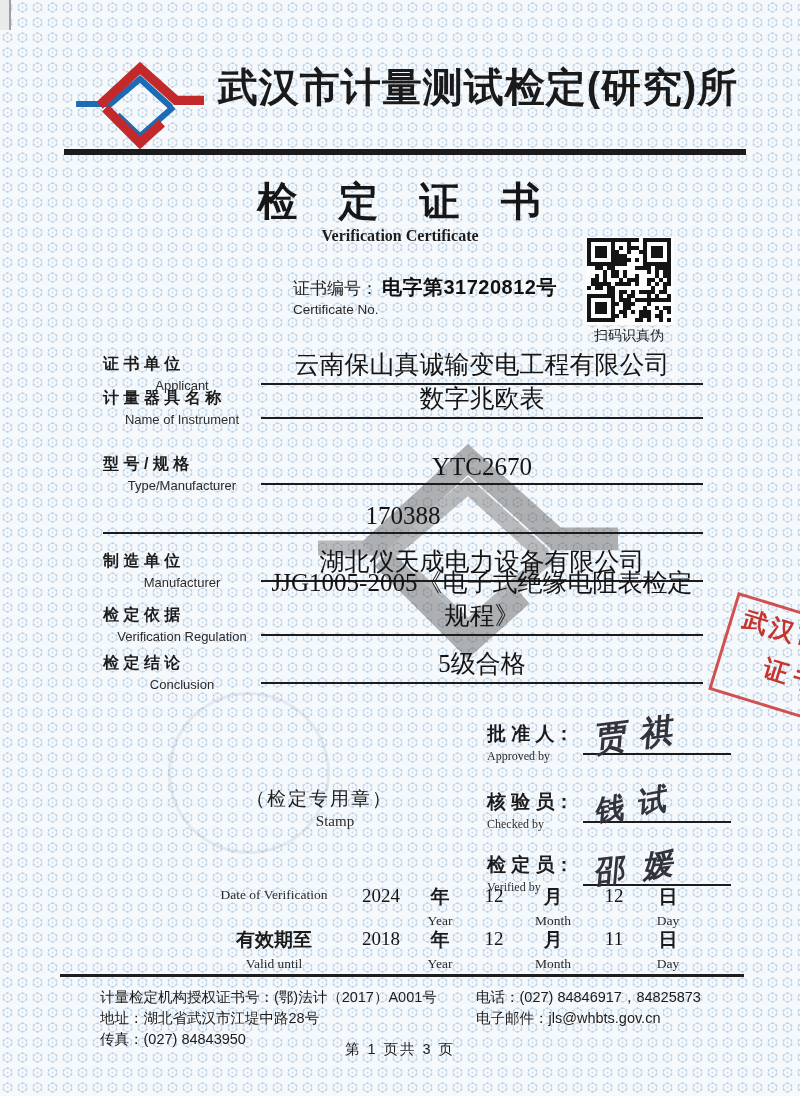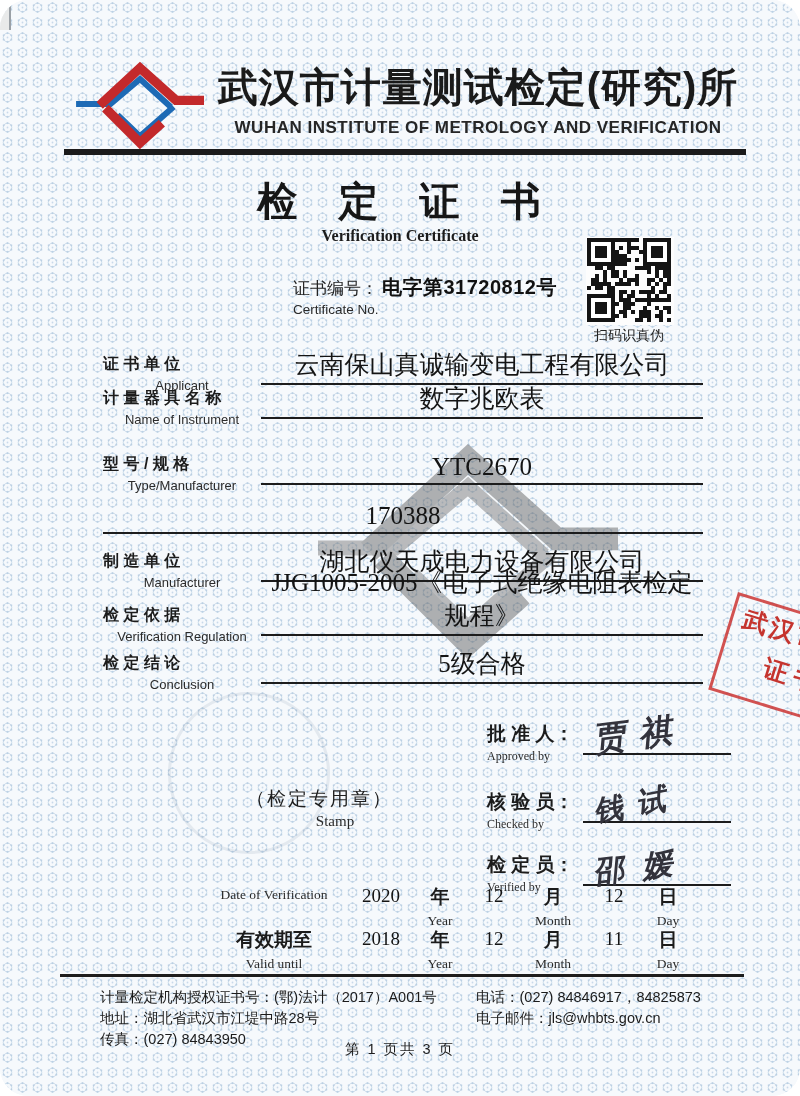--- a/index.html
+++ b/index.html
@@ -1,20 +1,19 @@
 <!DOCTYPE html>
 <html><head>
 <meta charset="utf-8">
 <style>
   html,body{margin:0;padding:0;}
   .page{
     position:relative; width:800px; height:1096px; overflow:hidden;
     background:#f5f8fb; font-family:"Liberation Sans","DejaVu Sans",sans-serif;
     color:#1d1d1d;
-    border-radius:28px;
   }
   .bg{position:absolute;left:0;top:0;z-index:0;}
   .layer{position:absolute;z-index:2;}
   .serif{font-family:"Liberation Serif","DejaVu Serif",serif;}
 
   
   .logo{position:absolute;left:76px;top:56px;width:128px;height:96px;}
   .org{position:absolute;left:208px;top:60px;width:540px;text-align:center;}
   .org-cn{font-size:40px;font-weight:bold;color:#1a1a1a;white-space:nowrap;letter-spacing:1px;}
   .org-en{font-size:17px;font-weight:bold;color:#262626;letter-spacing:.5px;margin-top:3px;}
@@ -128,21 +127,20 @@
     </defs>
   </svg>
 
   <div class="scan-corner"></div>
 
   <svg class="logo layer" viewBox="0 0 132 104">
     <use href="#emblem" xlink:href="#emblem"></use>
   </svg>
   <div class="org layer">
     <div class="org-cn">武汉市计量测试检定(研究)所</div>
-    <div class="org-en">WUHAN INSTITUTE OF METROLOGY AND VERIFICATION</div>
   </div>
   <div class="rule-thick layer"></div>
 
   <div class="cert-title-cn layer">检 定 证 书</div>
   <div class="cert-title-en layer serif">Verification Certificate</div>
 
   <div class="certno layer">
     <span class="certno-label">证书编号：</span>
     <span class="certno-value">电字第31720812号</span>
   </div>
@@ -258,21 +256,21 @@
       </div>
     <div class="s-line">
         <span class="sig sig3">邵媛</span>
       </div>
   </div>
 
   <div class="daterow layer" style="top:884px">
     <div class="d-label">
         <div class="d-en">Date of Verification</div>
       </div>
-    <div class="d-val">2020</div>
+    <div class="d-val">2024</div>
     <div class="d-unit d-u1">
         <div class="d-cn">年</div>
         <div class="d-en">Year</div>
       </div>
     <div class="d-val" style="width:52px">12</div>
     <div class="d-unit d-u2">
         <div class="d-cn">月</div>
         <div class="d-en">Month</div>
       </div>
     <div class="d-val" style="width:56px">12</div>

